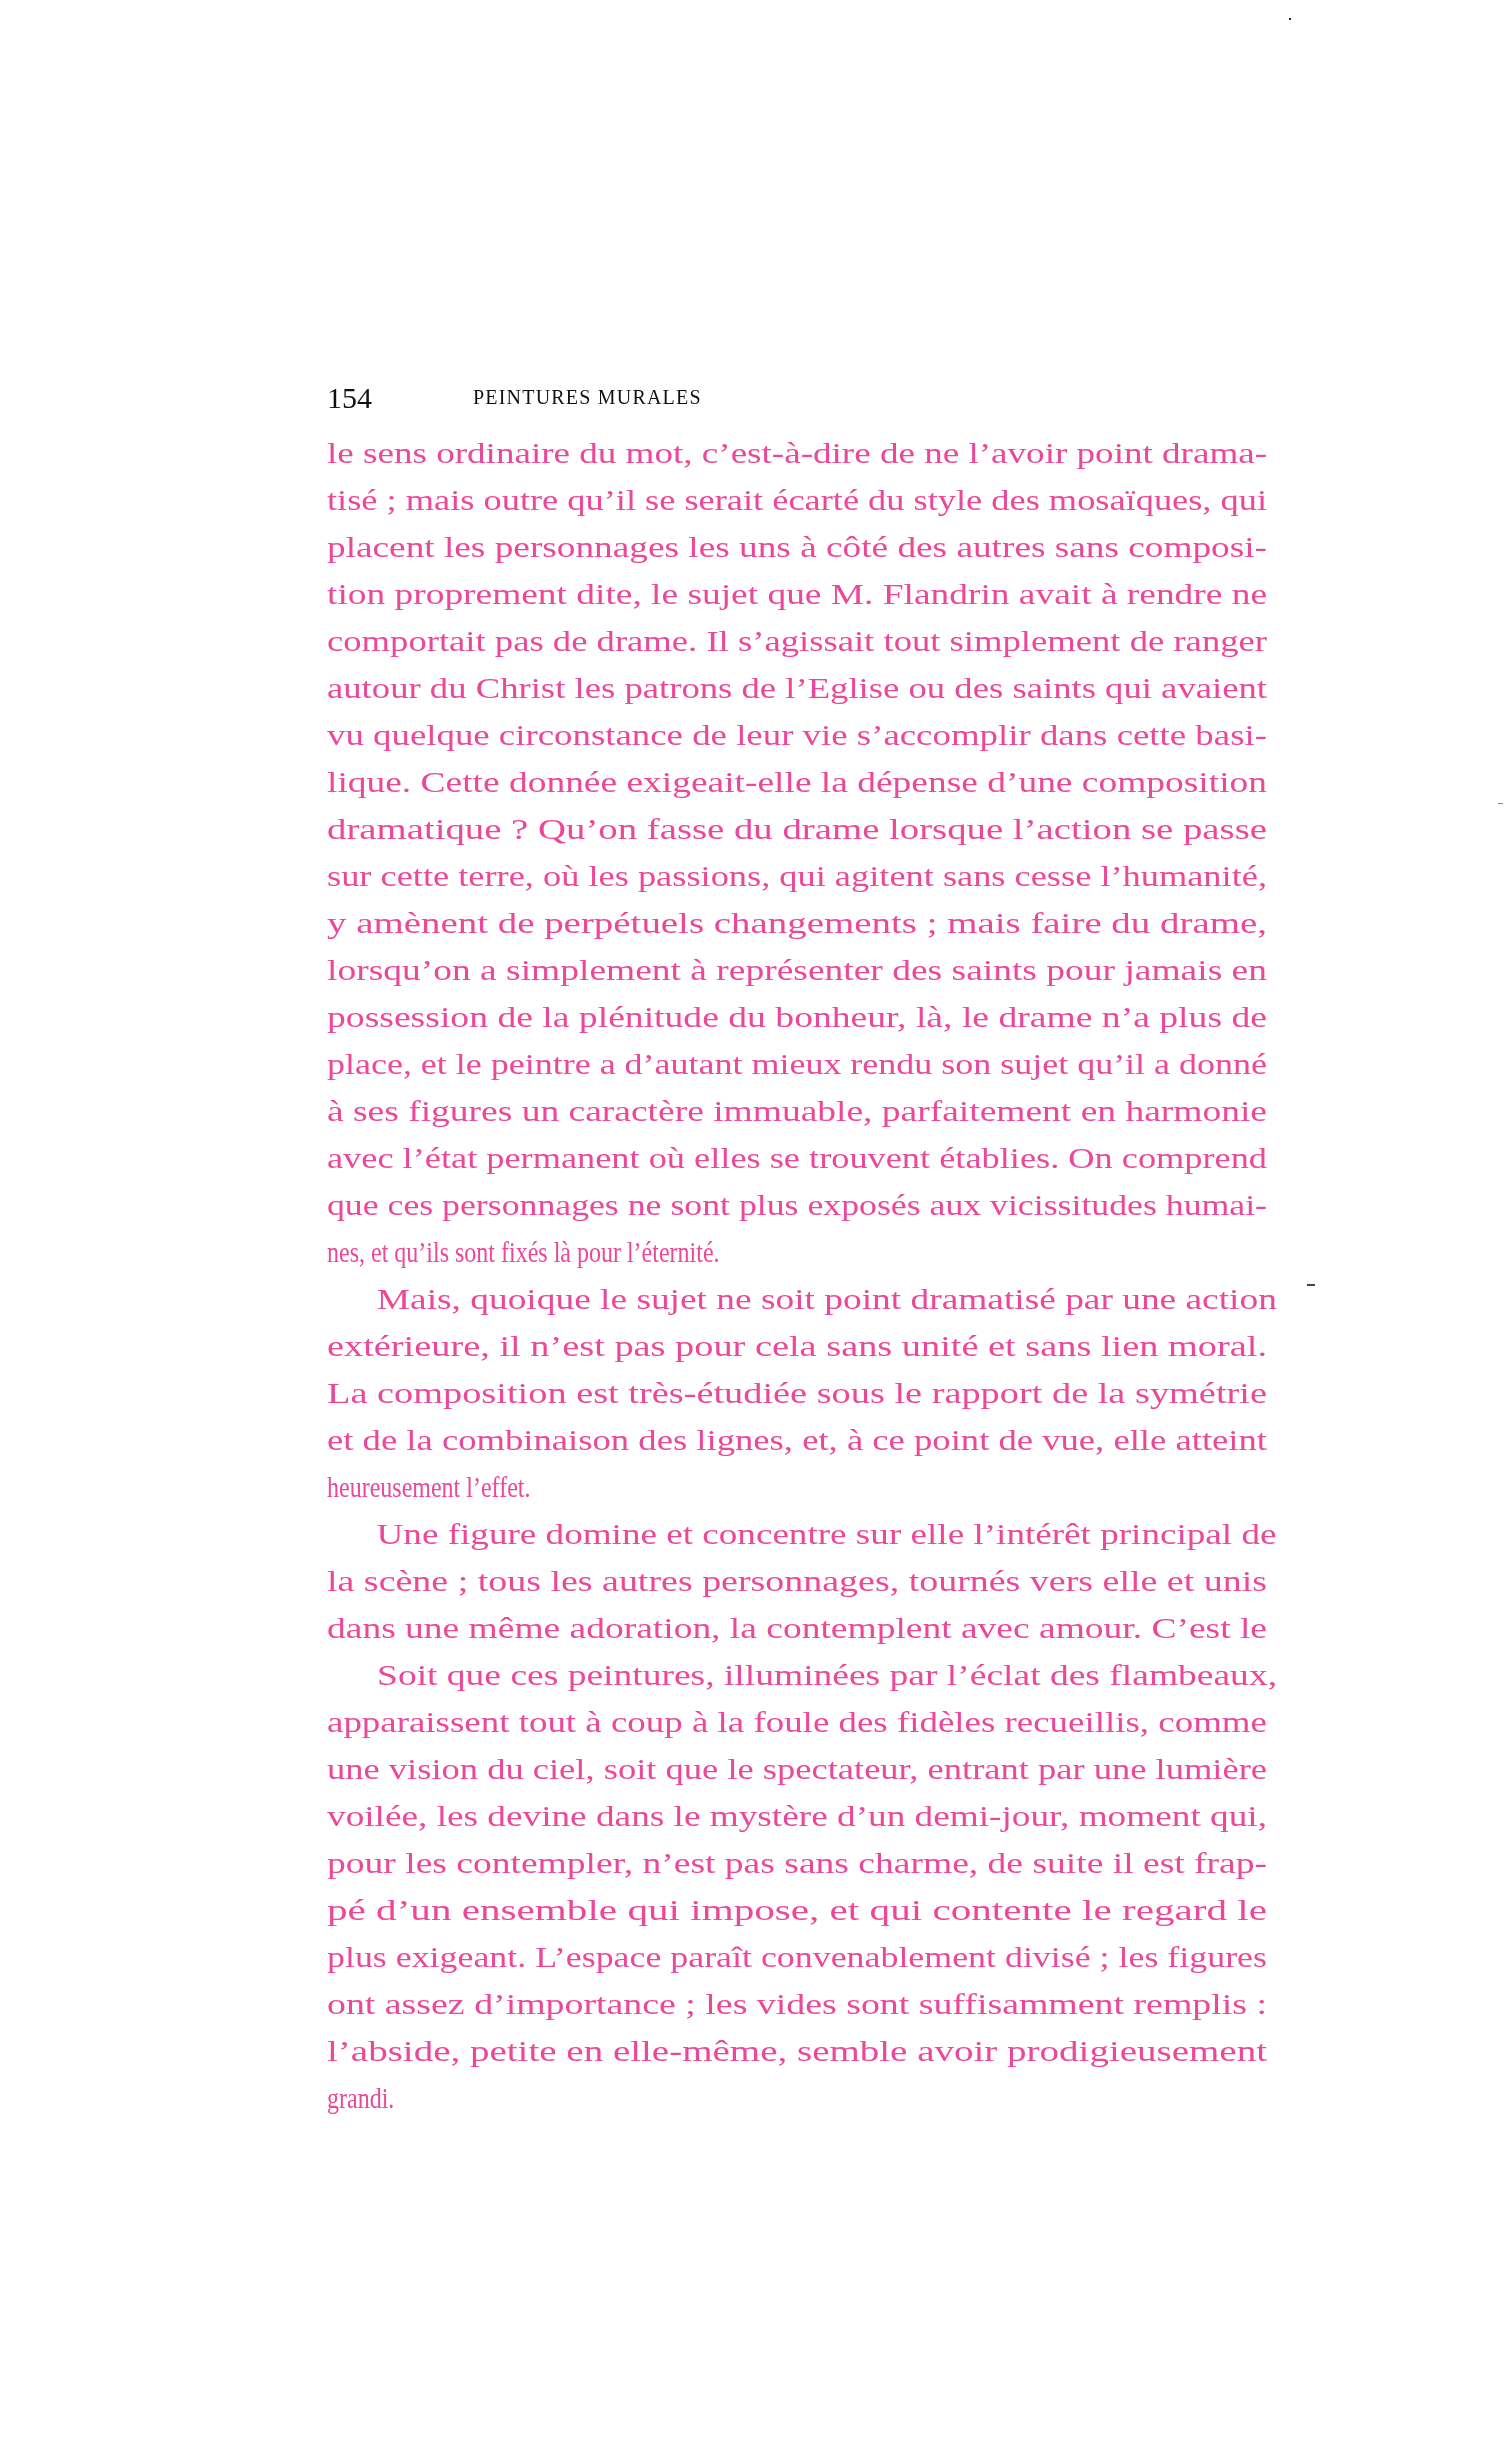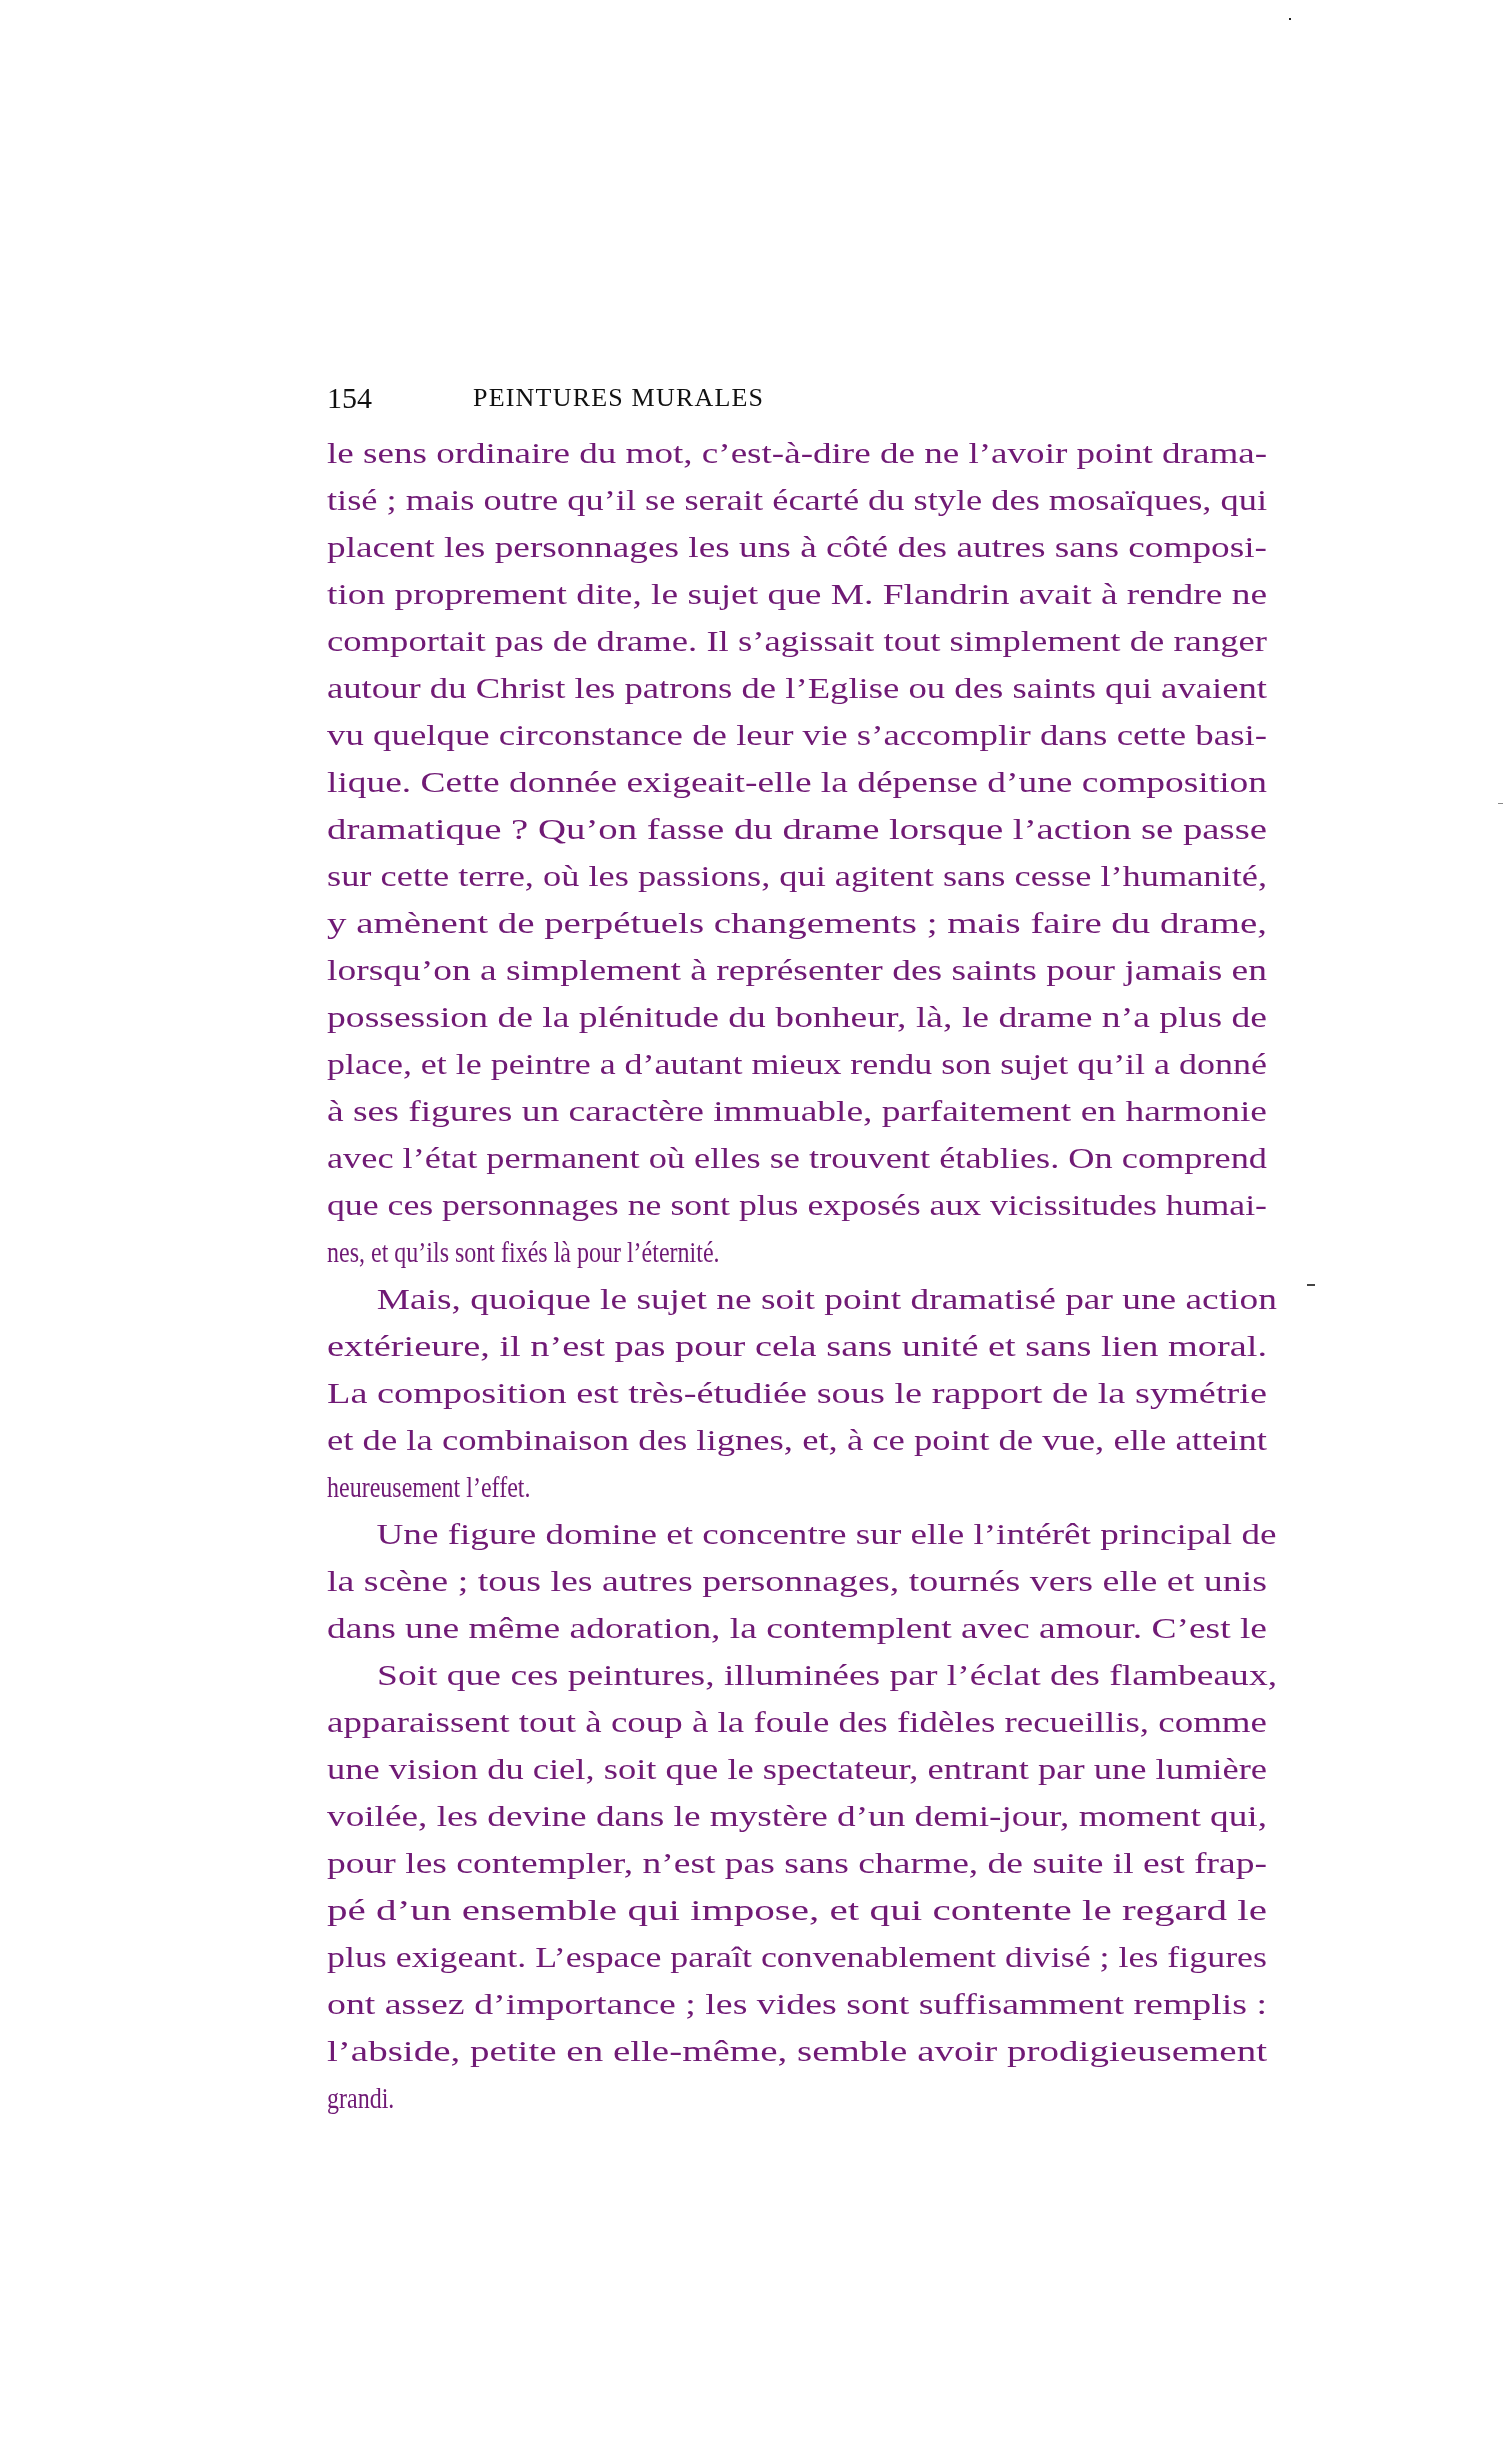--- a/index.html
+++ b/index.html
@@ -6,25 +6,25 @@
   body { width: 1511px; height: 2450px; position: relative; overflow: hidden; }
   .page {
     position: absolute; left: 0; top: 0; width: 1511px; height: 2450px; background: #ffffff;
   }
   .header {
     position: absolute; left: 327px; top: 379px; width: 940px; height: 37px;
     font-family: "Liberation Serif", "DejaVu Serif", serif; color: #111;
   }
   .page-number { position: absolute; left: 0; top: 0; font-size: 30px; line-height: 37px; }
   .running-title {
-    position: absolute; left: 146px; top: 1.7px; font-size: 26px; line-height: 33px; letter-spacing: 1.2px;
+    position: absolute; left: 146px; top: 1.7px; font-size: 20px; line-height: 33px; letter-spacing: 1.2px;
   }
   .body-text {
     position: absolute; left: 327px; top: 429px; width: 939px;
-    font-family: "Liberation Serif", "DejaVu Serif", serif; color: #701a75;
+    font-family: "Liberation Serif", "DejaVu Serif", serif; color: #ec4899;
     font-size: 30px; line-height: 47px;
   }
   .line { display: block; text-align: justify; text-align-last: justify; white-space: nowrap; height: 47px; transform-origin: left center; }
   .line.last { text-align-last: left; }
   .line.indent { padding-left: 40px; }
   .speck { position: absolute; background: #222; }
 </style>
 </head>
 <body>
 

